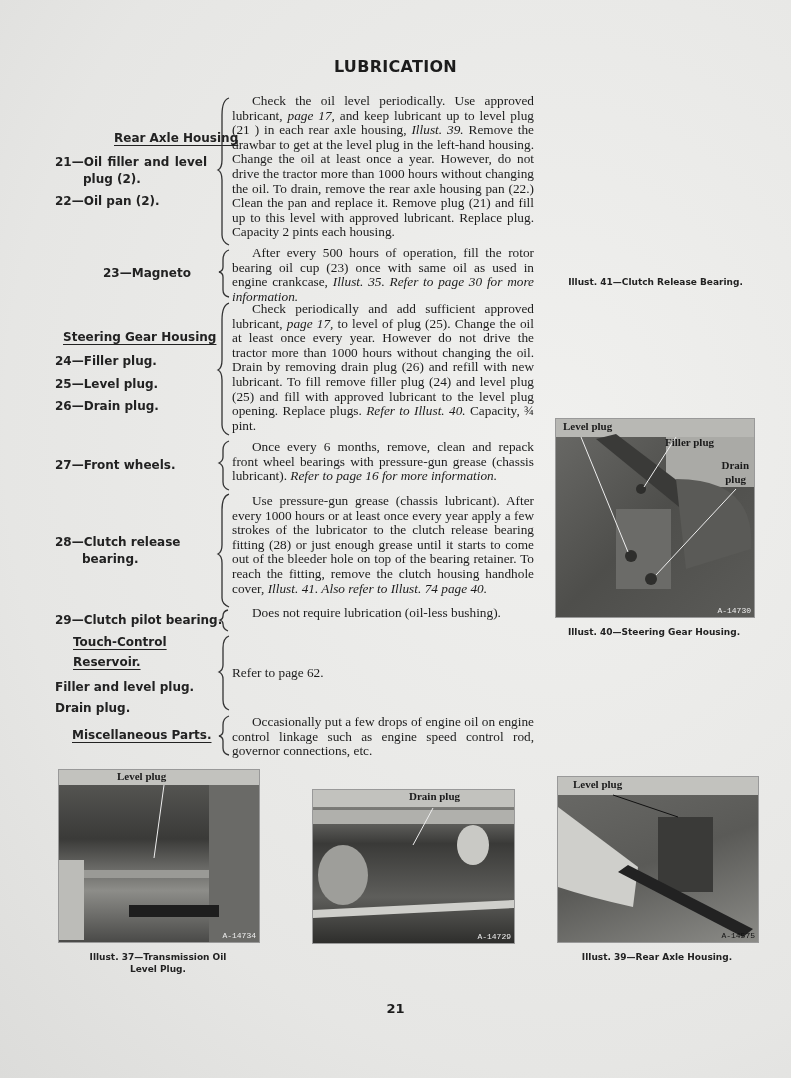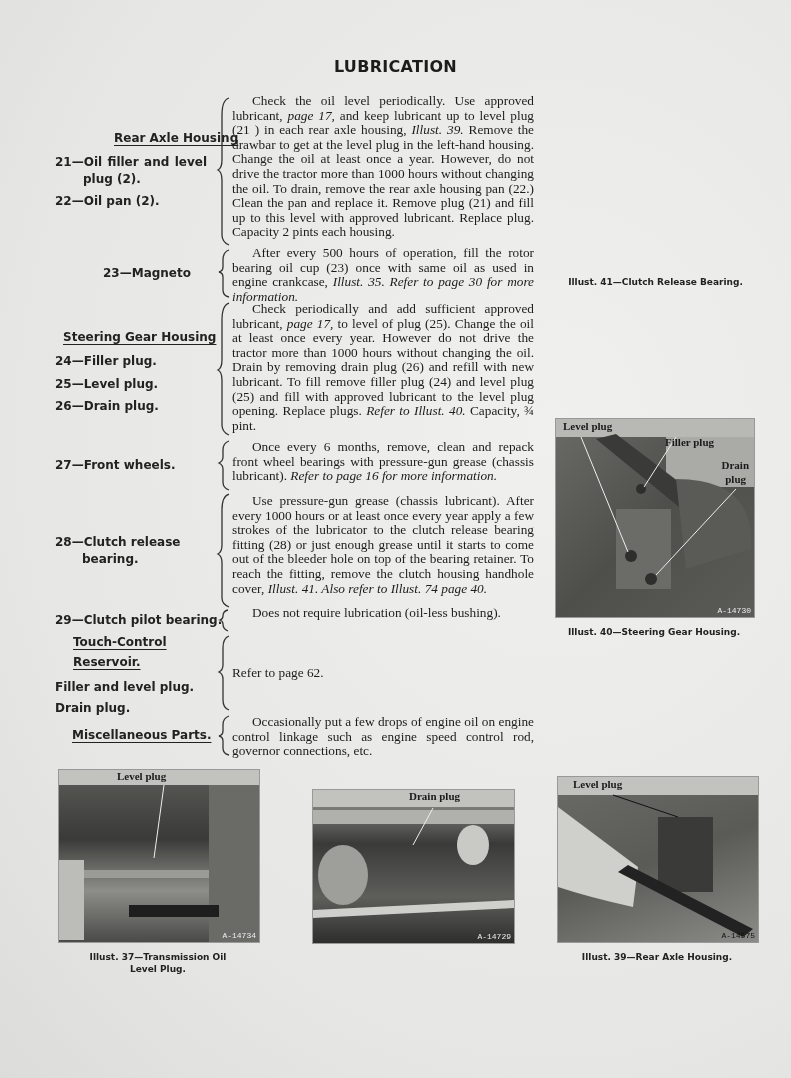--- a/index.html
+++ b/index.html
@@ -147,13 +147,14 @@
       <path d="M0 30 Q40 60 80 90 L75 130 Q30 120 0 110 Z" fill="#cfcfcb"></path>
       <rect x="100" y="40" width="55" height="75" fill="#3a3a38"></rect>
       <path d="M60 95 L185 160 L195 152 L70 88 Z" fill="#222"></path>
       <line x1="55" y1="18" x2="120" y2="40" stroke="#111" stroke-width="1"></line>
     </svg>
     <div class="ptag" style="left:12px;top:1px;background:transparent;">Level plug</div>
     <div class="code" style="color:#111;">A-14575</div>
   </div>
   <div class="caption" style="left:557px;top:951px;width:200px;">Illust. 39—Rear Axle Housing.</div>
 
+  <div class="pageno">21</div>
 </div>
 
 </body></html>

